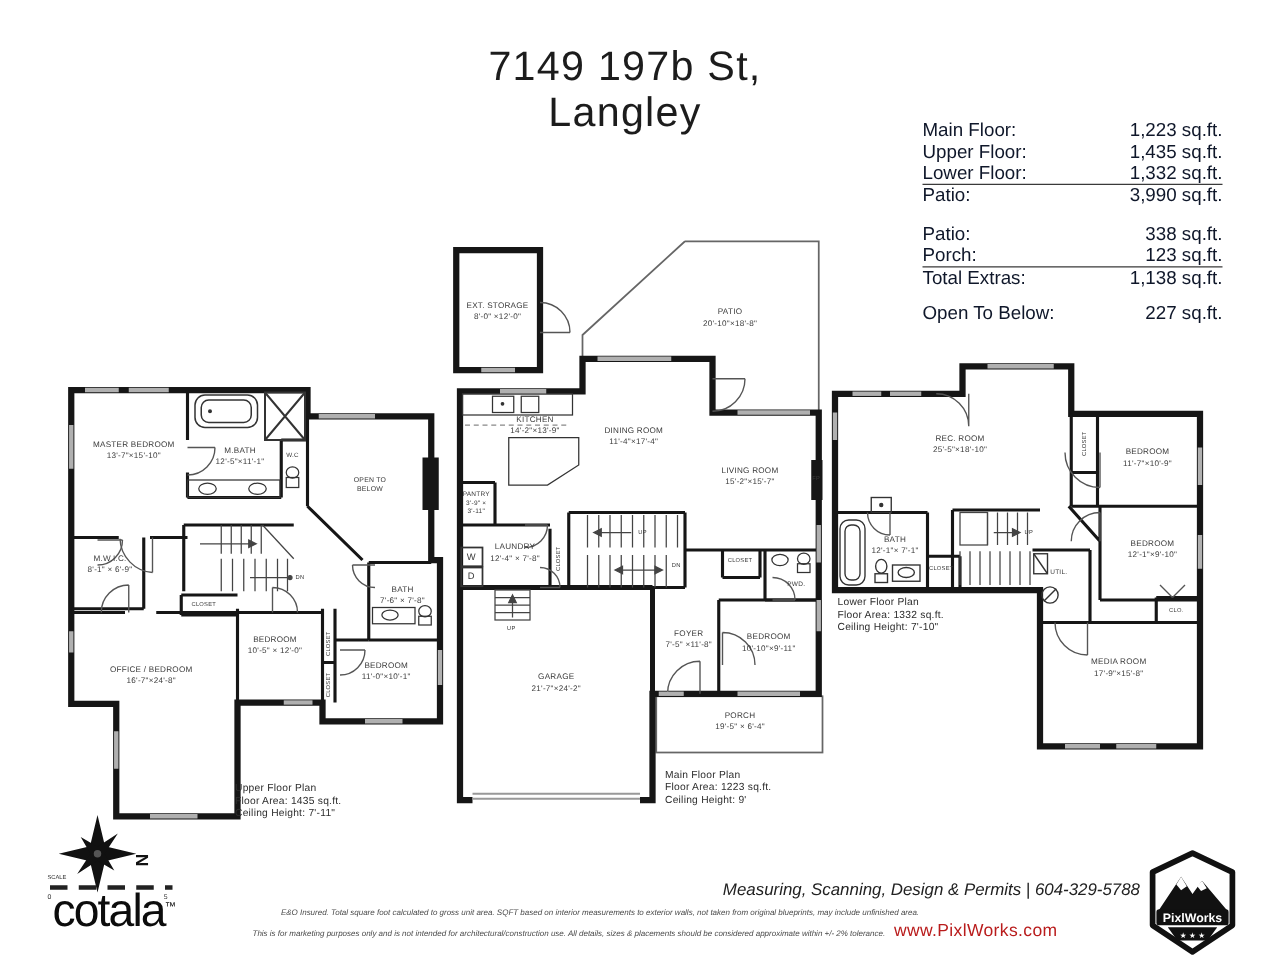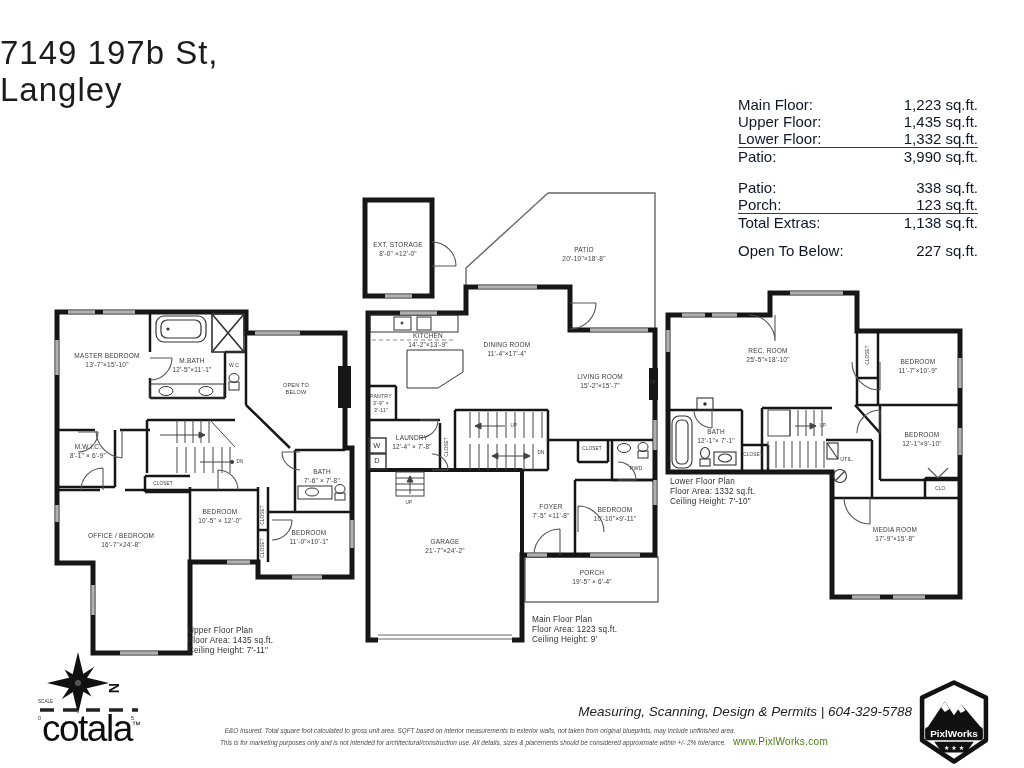--- a/index.html
+++ b/index.html
@@ -1,19 +1,19 @@
 <!DOCTYPE html>
 <html><head>
 <meta charset="utf-8">
 <style>
   html,body{margin:0;padding:0;background:#e8e8e8;}
   .page{position:relative;width:1024px;height:768px;background:#fff;overflow:hidden;
         font-family:"Liberation Sans",sans-serif;color:#222;margin:0 auto;}
   
-  .title{position:absolute;left:0;top:34px;width:1000px;text-align:left;
+  .title{position:absolute;left:0;top:34px;width:1000px;text-align:center;
          font-size:33px;line-height:37px;letter-spacing:1px;color:#1c1c1c;font-weight:400;}
   
   .summary{position:absolute;left:738px;top:96px;width:240px;font-size:15px;color:#0f172a;}
   .srow{display:flex;justify-content:space-between;line-height:17px;}
   .srow .v{text-align:right;}
   .rule{border-bottom:1.6px solid #3a3a3a;}
   .gap14{height:14px;}
   .gap12{height:11px;}
   
   .plan-svg{position:absolute;left:0;top:0;}
@@ -32,21 +32,21 @@
   .scale-ticks{position:absolute;left:38px;top:715px;width:96px;display:flex;
                justify-content:space-between;font-size:5.5px;color:#333;}
   .brand{position:absolute;left:42px;top:708px;font-size:37px;font-weight:normal;
          letter-spacing:-1.5px;color:#0c0c0c;}
   .brand sup{font-size:9px;letter-spacing:0;}
   .disc1{position:absolute;left:150px;top:727px;width:660px;text-align:center;
          font-style:italic;font-size:6.4px;color:#4a4a4a;}
   .disc2{position:absolute;left:138px;top:736px;width:772px;display:flex;
          justify-content:center;align-items:baseline;gap:7px;}
   .disc2 .txt{font-style:italic;font-size:6.4px;color:#4a4a4a;}
-  .disc2 .site{font-size:10px;color:#4d7c0f;letter-spacing:0.3px;}
+  .disc2 .site{font-size:14px;color:#b91c1c;letter-spacing:0.3px;}
   .services{position:absolute;right:112px;top:704px;font-size:13.5px;font-style:italic;color:#222;}
   .badge{position:absolute;left:916px;top:680px;}
 </style>
 </head>
 <body>
 
 <div class="page">
 
   <div class="title">
     <div>7149 197b St,</div>

